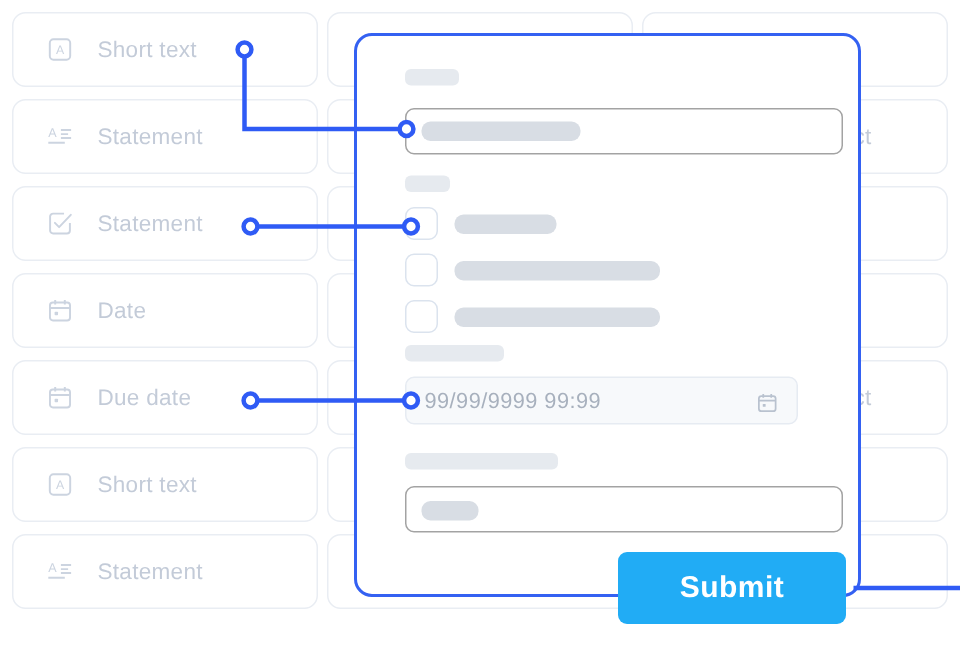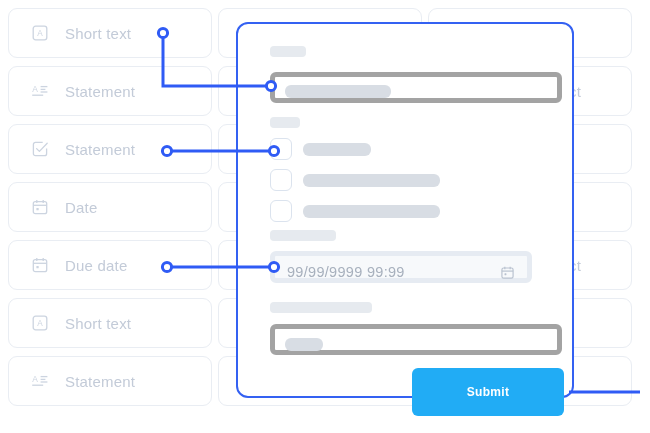--- a/index.html
+++ b/index.html
@@ -82,21 +82,21 @@
   }
   .ph-bar {
     position: absolute;
     height: 13px;
     border-radius: 6px;
     background: #d8dde4;
   }
 
   .fld {
     position: absolute;
-    border: 5px solid #a3a3a3;
+    border: 1px solid #a3a3a3;
     border-radius: 6px;
     background: #ffffff;
   }
   .fld.filled { background: #f7f9fb; border-color: #e6ebf2; }
 
   .cb {
     position: absolute;
     width: 22px;
     height: 22px;
     border: 1px solid #dbe3ee;
@@ -123,21 +123,21 @@
     position: absolute;
     left: 412px;
     top: 368px;
     width: 152px;
     height: 48px;
     background: #21acf5;
     border: none;
     border-radius: 6px;
     color: #ffffff;
     font-family: "Liberation Sans", sans-serif;
-    font-size: 12px;
+    font-size: 20px;
     font-weight: bold;
     letter-spacing: 0.3px;
     z-index: 60;
     cursor: pointer;
   }
 
   
   #connectors {
     position: absolute;
     inset: 0;

